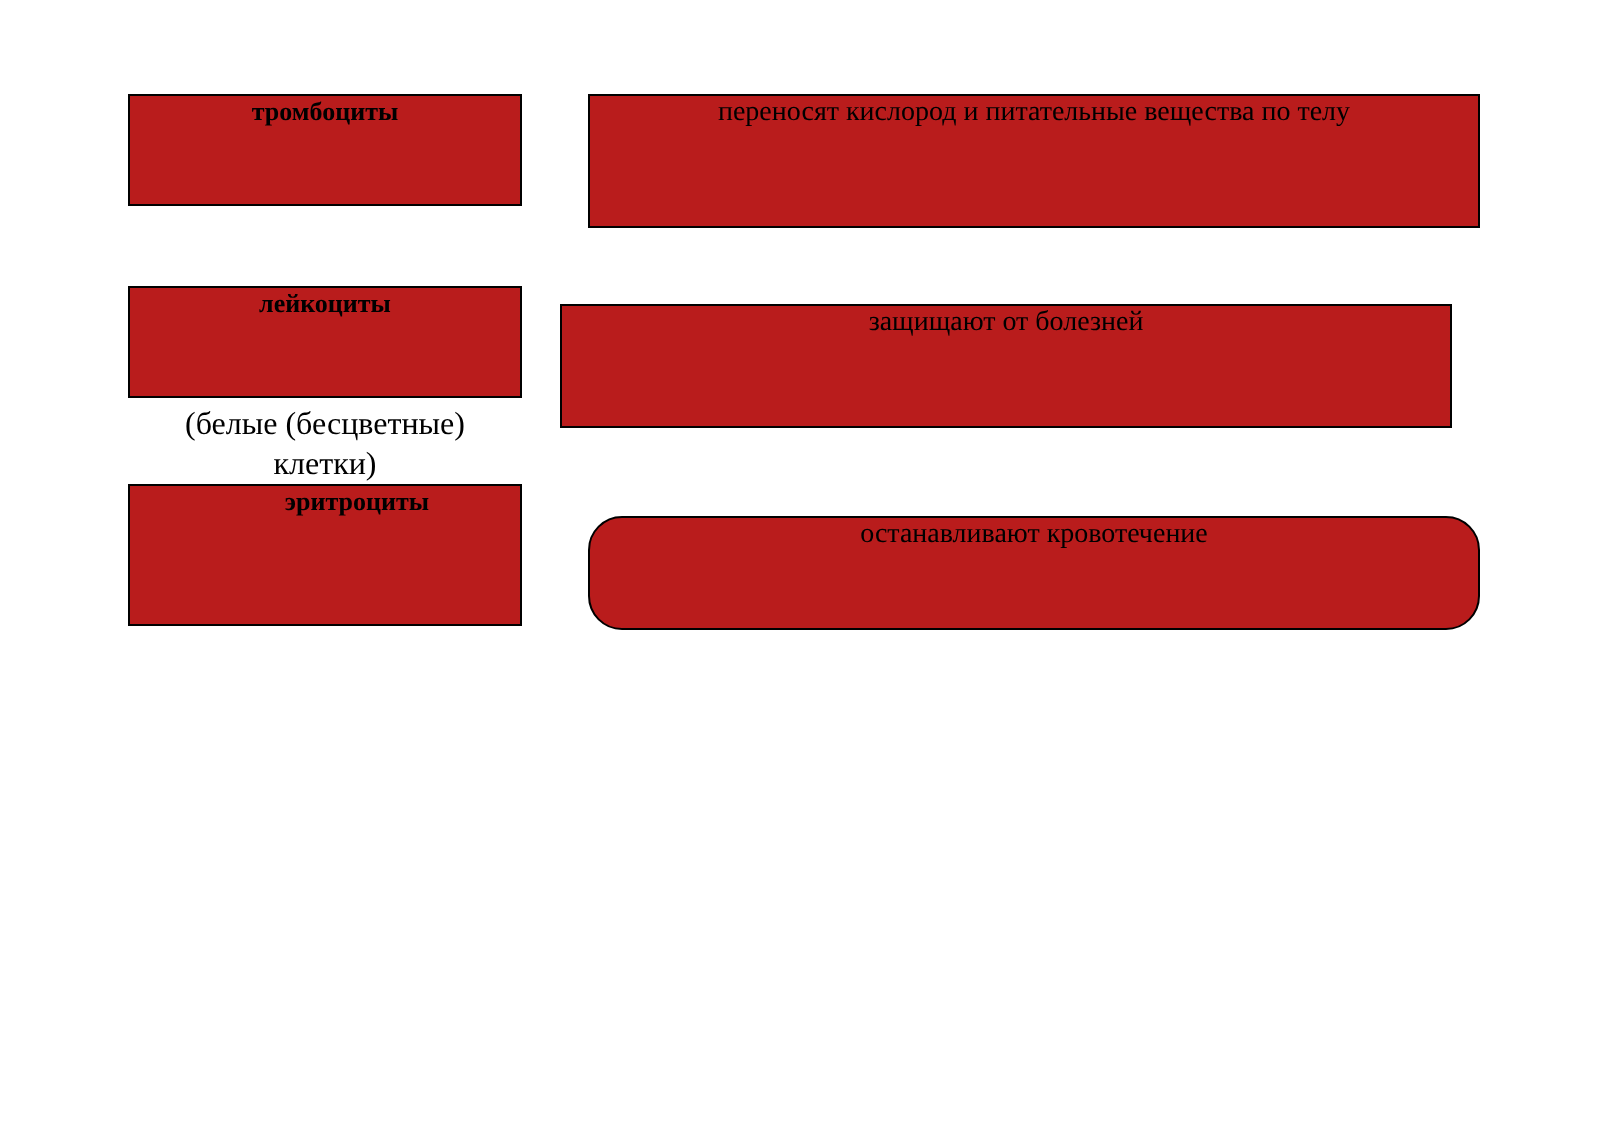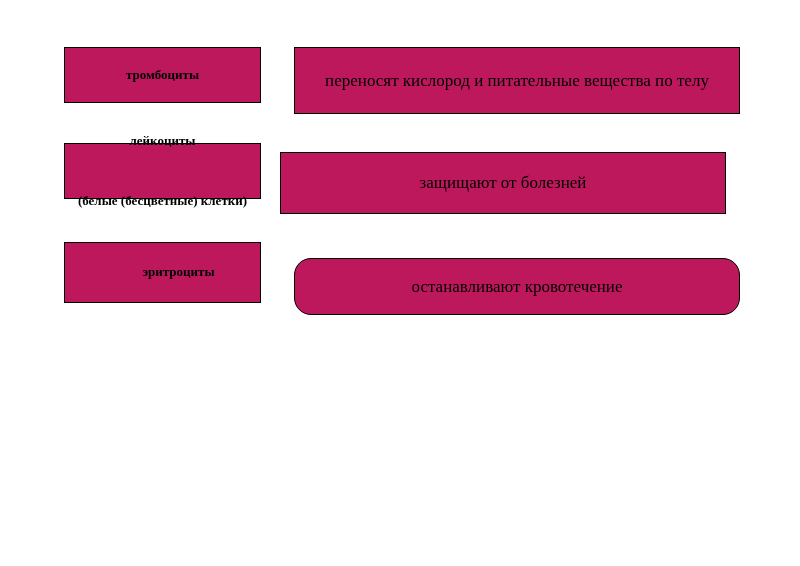--- a/index.html
+++ b/index.html
@@ -19,45 +19,44 @@
     position: absolute;
     left: 0;
     top: 0;
     width: 800px;
     height: 566px;
   }
   .box {
     position: absolute;
     box-sizing: border-box;
     border: 1px solid #000000;
-    background: #be185d;
+    background: #b91c1c;
     display: flex;
     flex-direction: column;
     align-items: center;
-    justify-content: center;
     text-align: center;
     line-height: 1.25;
   }
   .term-box {
     font-weight: bold;
     font-size: 13px;
   }
   .term-box .sub {
-    font-weight: bold;
-    font-size: 13px;
+    font-weight: normal;
+    font-size: 16px;
   }
   .def-box {
     font-weight: normal;
-    font-size: 17px;
+    font-size: 14px;
   }
 
   
   #box-term-0 { left: 64px;  top: 47px;  width: 197px; height: 56px; }
   #box-term-1 { left: 64px;  top: 143px; width: 197px; height: 56px; gap: 43px; }
-  #box-term-2 { left: 64px;  top: 242px; width: 197px; height: 61px; padding-left: 32px; }
+  #box-term-2 { left: 64px;  top: 242px; width: 197px; height: 71px; padding-left: 32px; }
 
   
   #box-def-0 { left: 294px; top: 47px;  width: 446px; height: 67px; }
   #box-def-1 { left: 280px; top: 152px; width: 446px; height: 62px; }
   #box-def-2 { left: 294px; top: 258px; width: 446px; height: 57px; border-radius: 17px; }
 </style>
 </head>
 <body>
 
 <div id="canvas">

